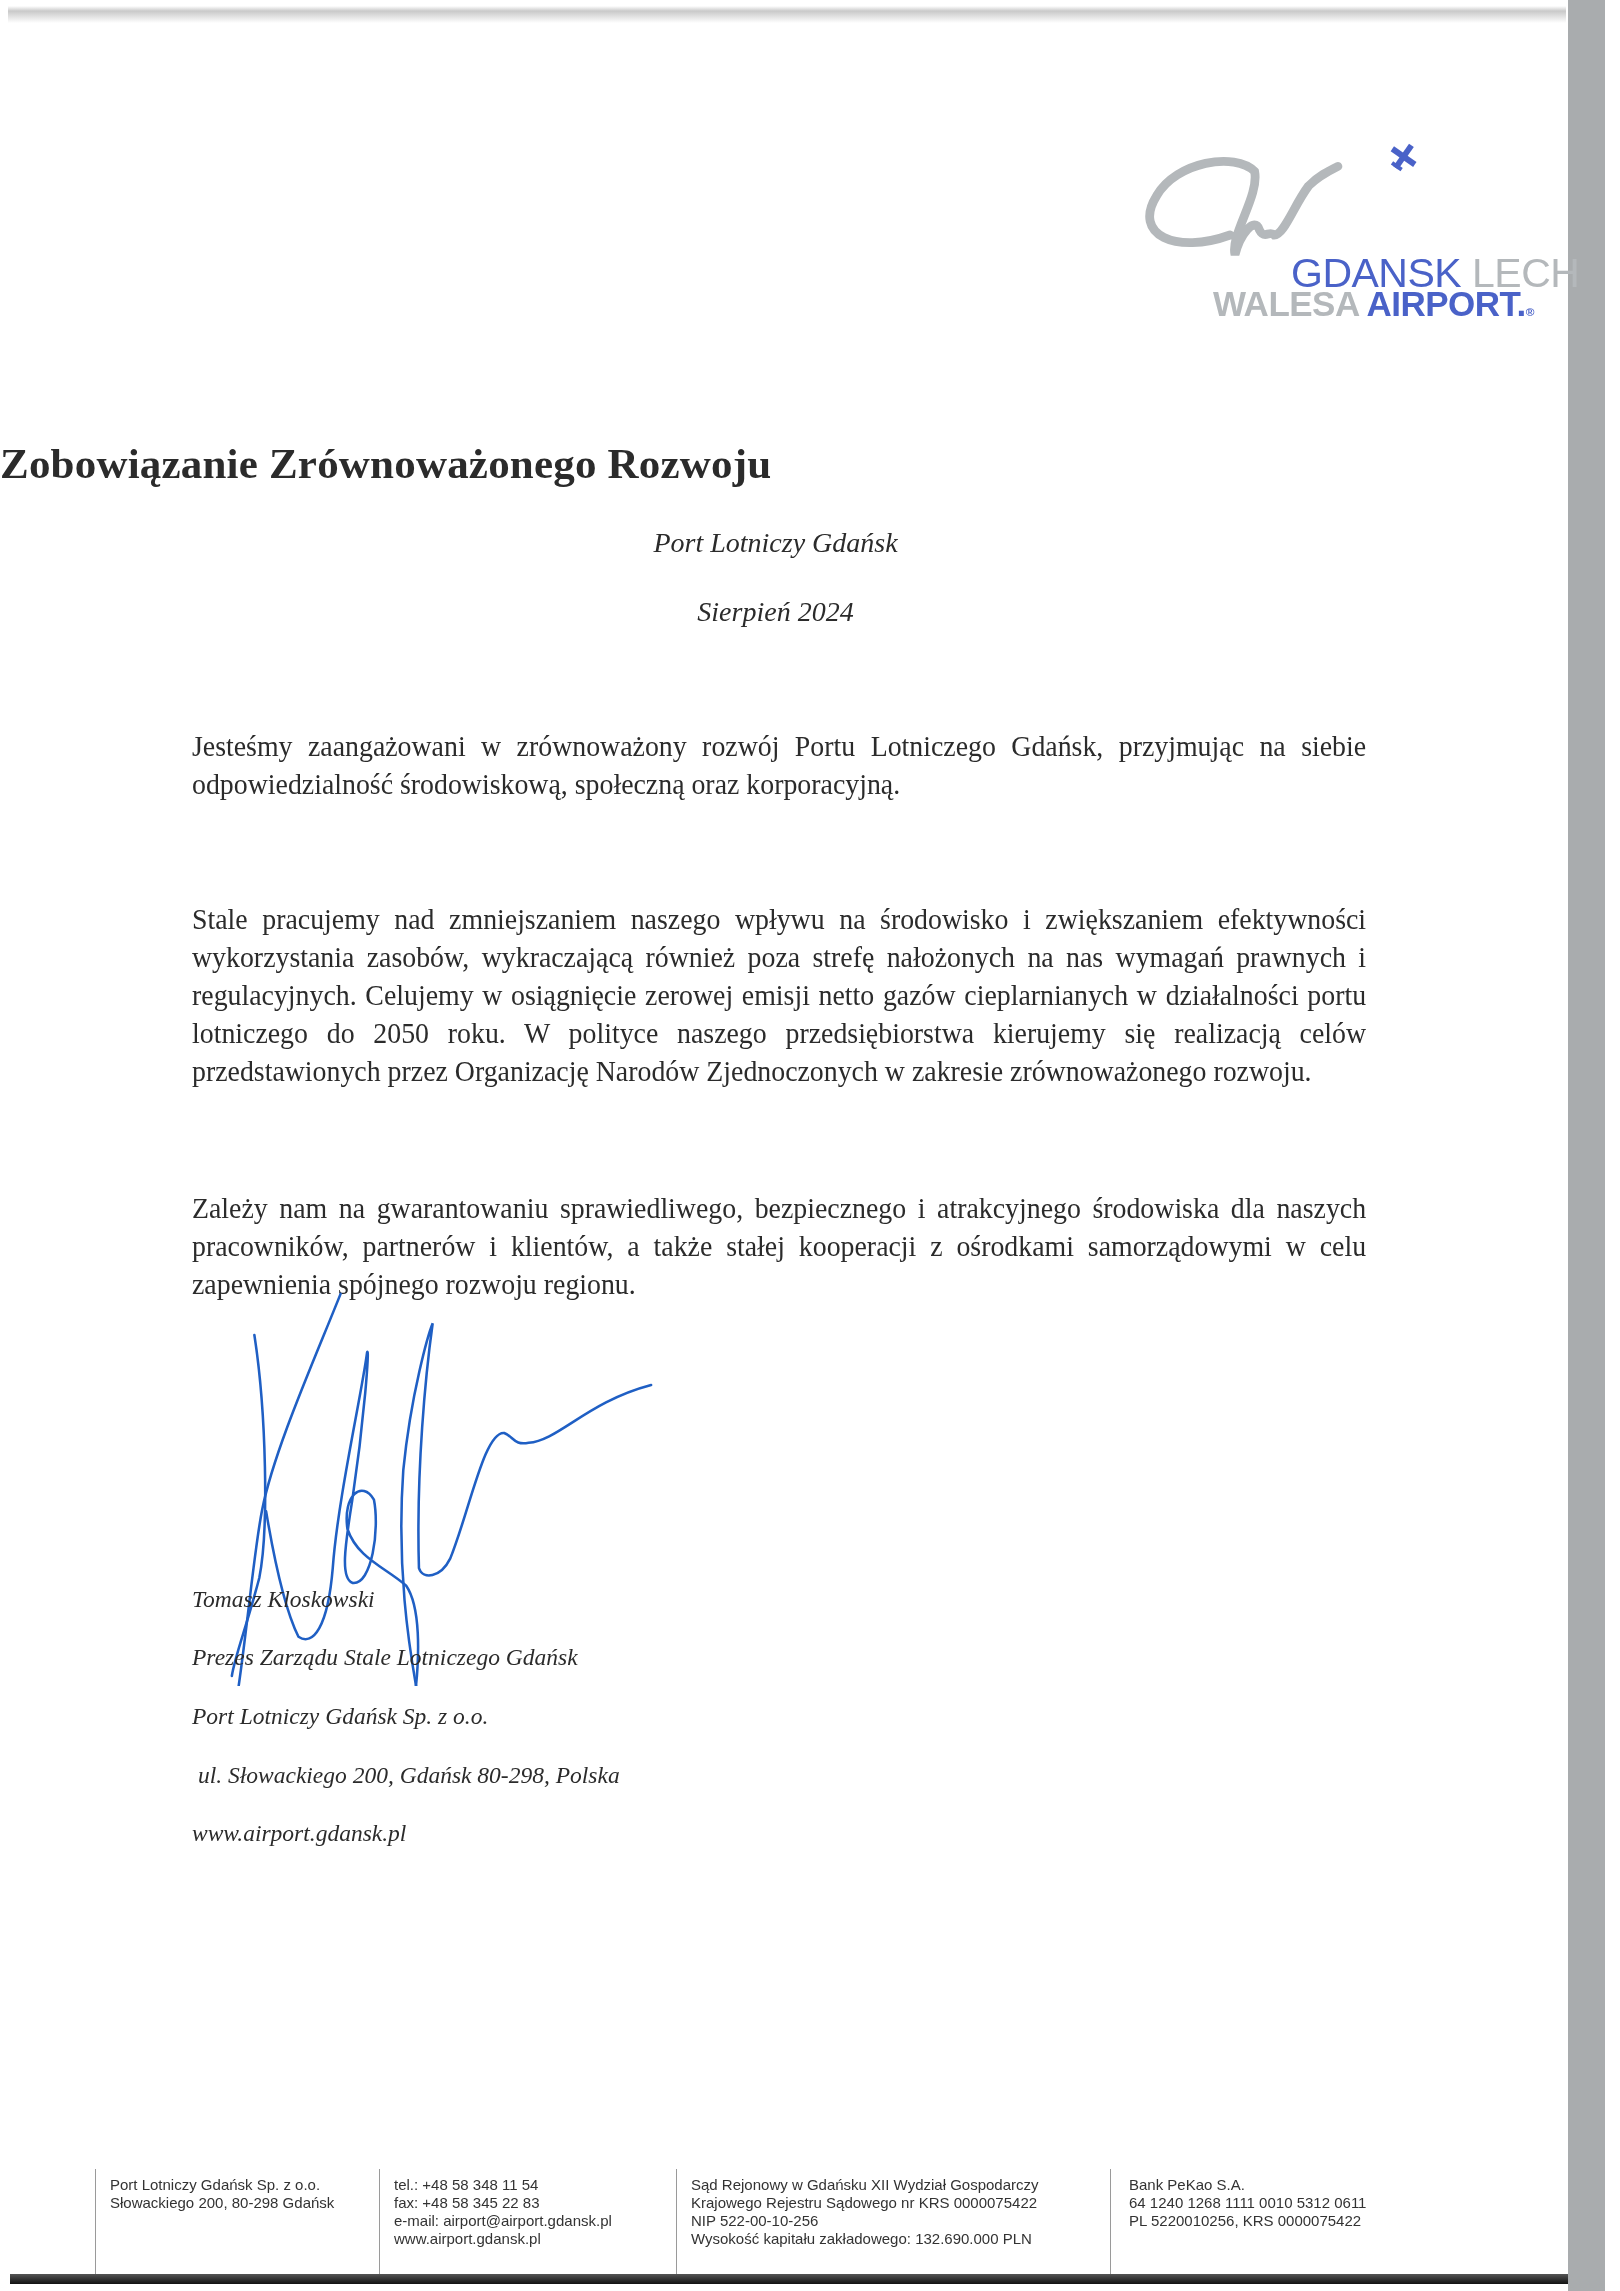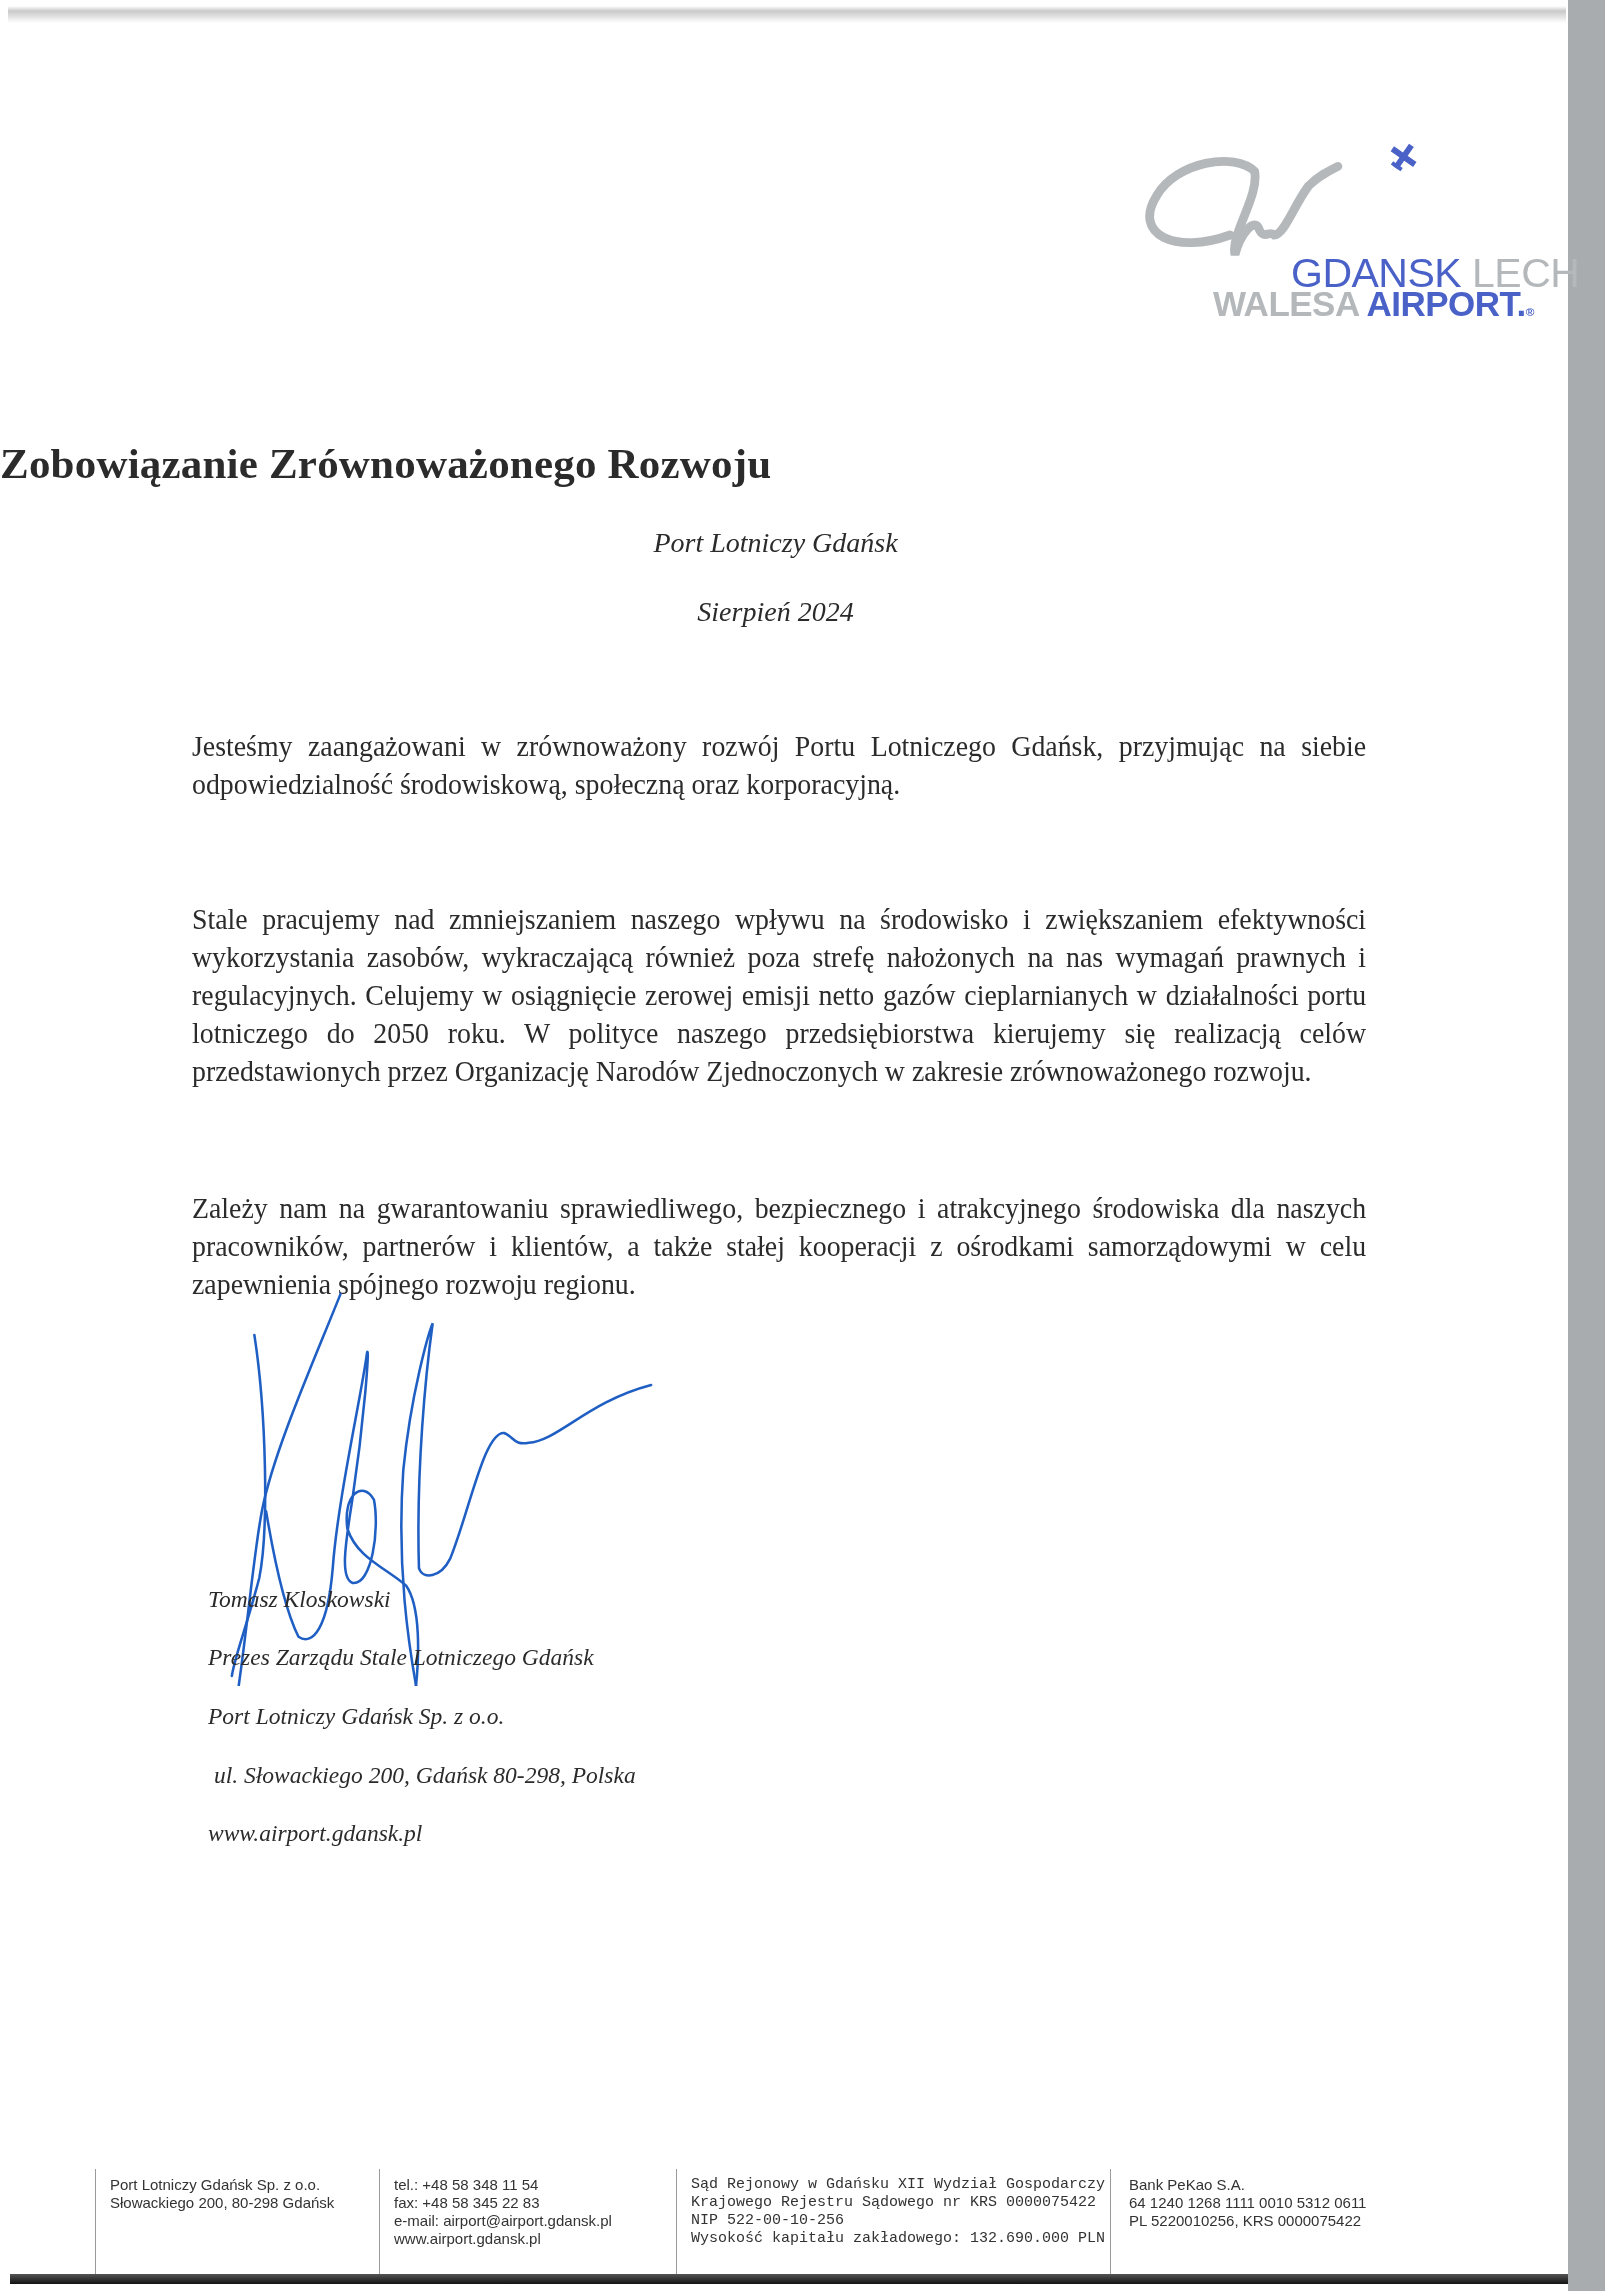--- a/index.html
+++ b/index.html
@@ -44,21 +44,20 @@
     }
     .para {
       position: absolute; left: 192px; width: 1223px;
       font-size: 29px; line-height: 38px; text-align: justify; color: #2b2b2b;
       transform: scaleX(0.96); transform-origin: left top;
     }
     .para p { margin: 0; }
     .sig-text {
       position: absolute; left: 192px; font-style: italic; font-size: 23.5px; color: #2b2b2b;
       white-space: nowrap;
-      margin-left: 16px;
     }
     .signature { position: absolute; left: 176px; top: 1274px; width: 627px; height: 412px; }
 
     .footer { position: absolute; left: 0; top: 2147px; width: 1568px; height: 145px; }
     .footer .col {
       position: absolute; top: 29px; font-family: "Liberation Sans", sans-serif;
       font-size: 15px; line-height: 18px; color: #333333; white-space: nowrap;
     }
     .footer .div {
       position: absolute; top: 21.6px; width: 1px; height: 108px; background: #9a9a9a;
@@ -131,21 +130,21 @@
     <div>Słowackiego 200, 80-298 Gdańsk</div>
   </div>
   <div class="div" style="left:379px;"></div>
   <div class="col" style="left:394px;">
     <div>tel.: +48 58 348 11 54</div>
     <div>fax: +48 58 345 22 83</div>
     <div>e-mail: airport@airport.gdansk.pl</div>
     <div>www.airport.gdansk.pl</div>
   </div>
   <div class="div" style="left:676px;"></div>
-  <div class="col" style="left:691px;font-family:Liberation Mono, monospace;">
+  <div class="col" style="left:691px;">
     <div>Sąd Rejonowy w Gdańsku XII Wydział Gospodarczy</div>
     <div>Krajowego Rejestru Sądowego nr KRS 0000075422</div>
     <div>NIP 522-00-10-256</div>
     <div>Wysokość kapitału zakładowego: 132.690.000 PLN</div>
   </div>
   <div class="div" style="left:1110px;"></div>
   <div class="col" style="left:1129px;">
     <div>Bank PeKao S.A.</div>
     <div>64 1240 1268 1111 0010 5312 0611</div>
     <div>PL 5220010256, KRS 0000075422</div>

